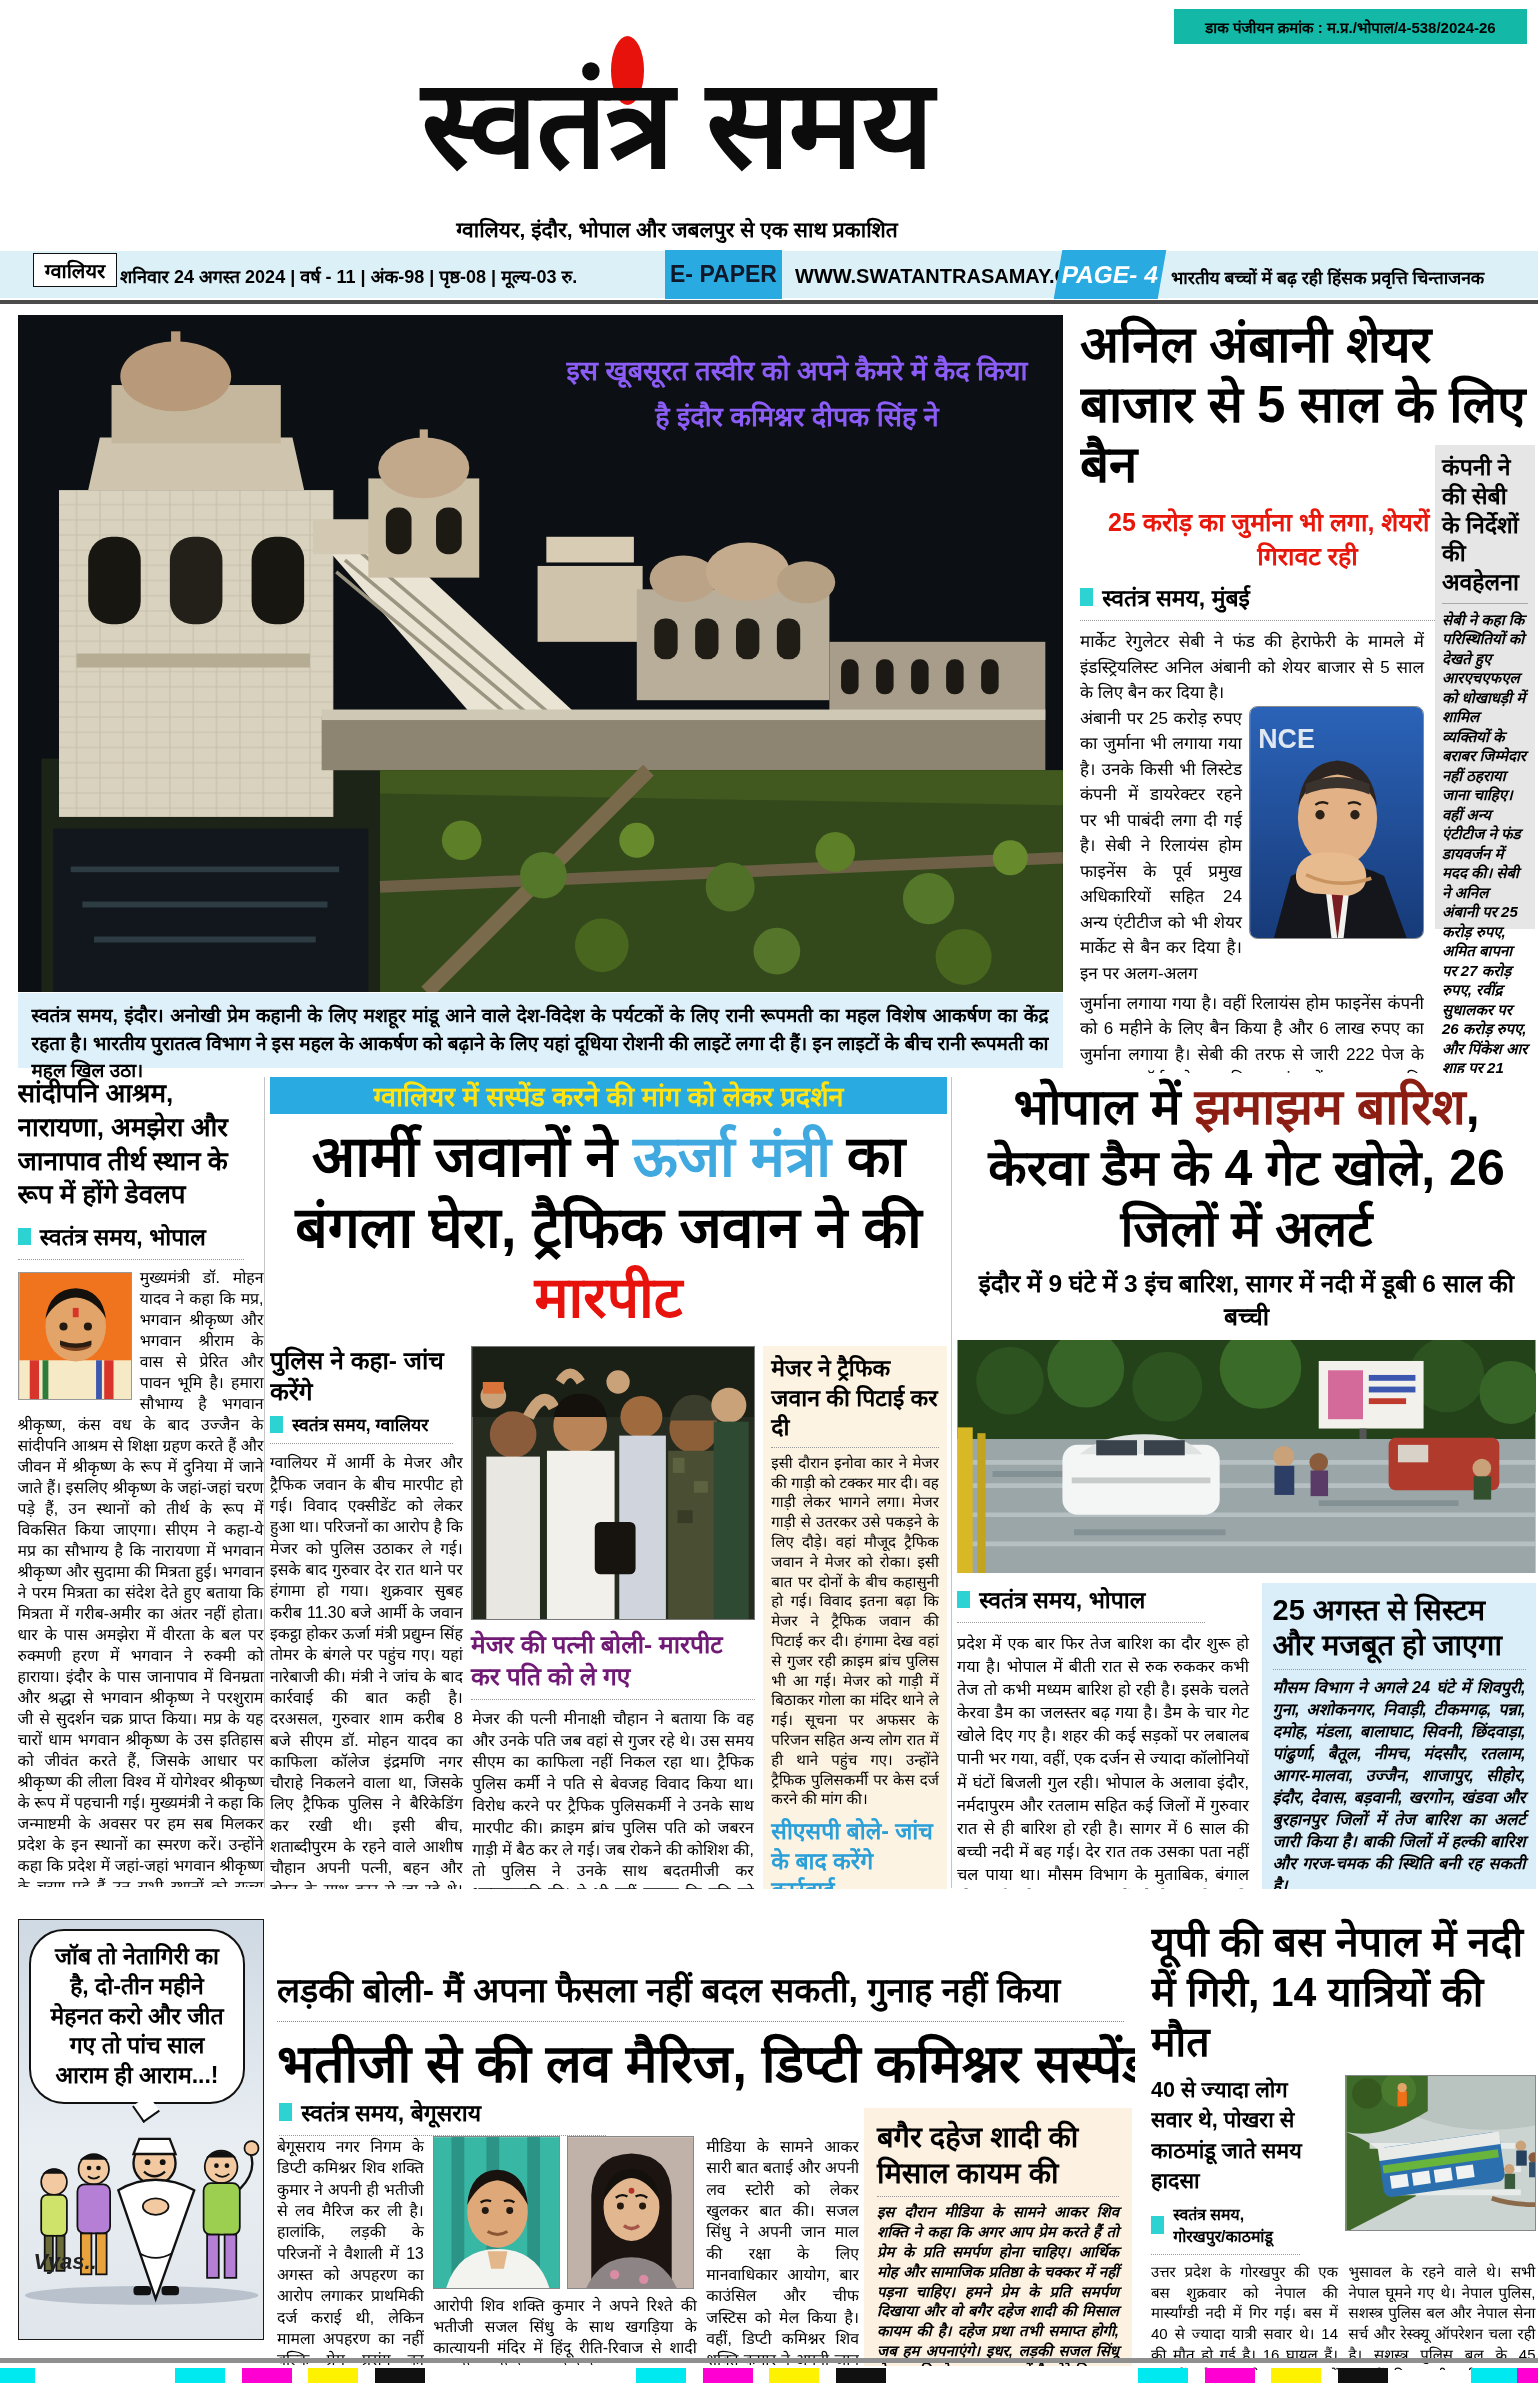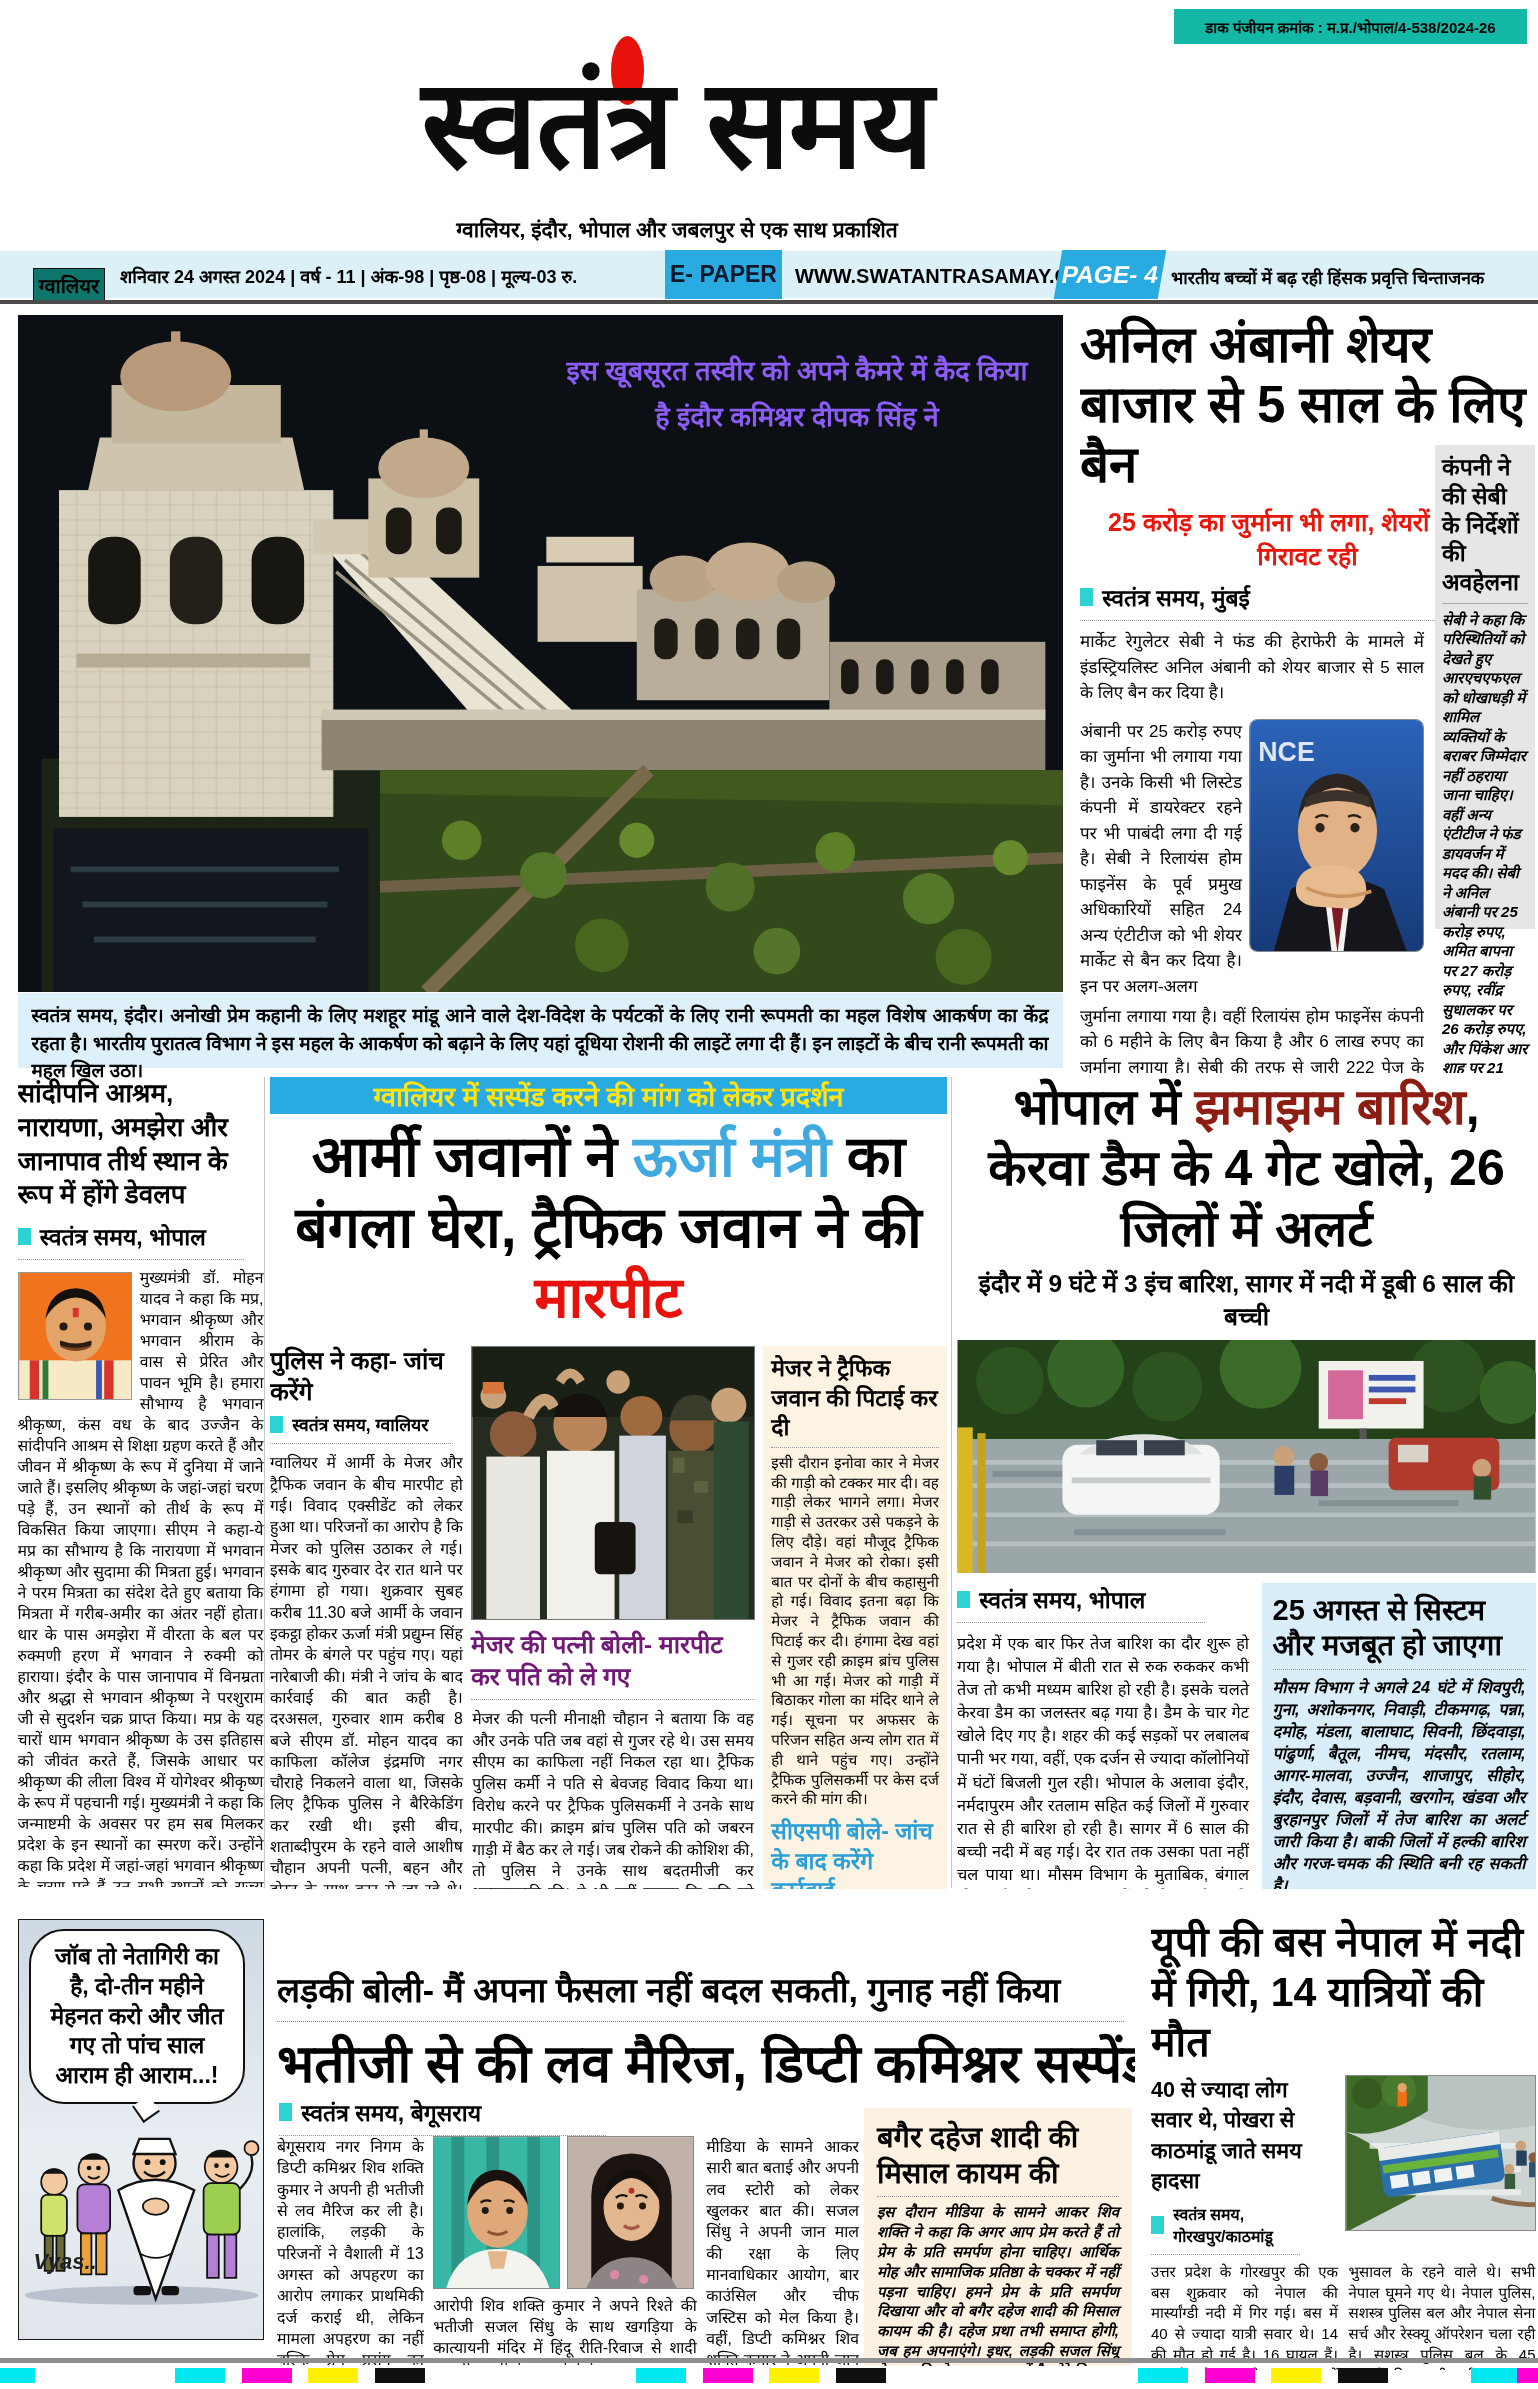--- a/index.html
+++ b/index.html
@@ -7,42 +7,42 @@
   body{font-family:"Liberation Sans","DejaVu Sans",sans-serif}
   .page{position:relative;width:1538px;height:2389px;background:#fff;margin:0 auto;overflow:hidden}
   .abs{position:absolute}
   .just{text-align:justify}
   
   .postal{left:1174px;top:9.3px;width:353px;height:35px;background:#14b8a6;font-size:15px;font-weight:800;display:flex;align-items:center;justify-content:center}
   .mast-dot{left:611px;top:36px;width:33px;height:69px;background:#e8120c;border-radius:50%}
   .mast-title{left:35px;top:56px;width:1284px;text-align:center;font-size:124px;line-height:1.1;font-weight:900;color:#0c0c0c;letter-spacing:-1.2px}
   .tagline{left:35px;top:215px;width:1284px;text-align:center;font-size:21px;font-weight:800}
   .datebar{left:0;top:251px;width:1538px;height:47px;background:#dcf0f8}
-  .edition{left:33px;top:17px;width:72px;height:34px;border:1.8px solid #111;background:#0f766e;font-size:20px;font-weight:800;display:flex;align-items:center;justify-content:center}
+  .edition{left:33px;top:2px;width:84px;height:34px;border:1.8px solid #111;background:#ffffff;font-size:20px;font-weight:800;display:flex;align-items:center;justify-content:center}
   .dateinfo{left:120px;top:13px;font-size:18px;font-weight:800}
   .epaper{left:665px;top:-1.2px;width:117px;height:49px;background:#29abe2;color:#0f172a;font-size:23px;font-weight:800;display:flex;align-items:center;justify-content:center}
   .website{left:795px;top:14px;font-size:20px;font-weight:800}
   .pagebox{left:1058px;top:-1.2px;width:104px;height:49px;background:#29abe2;transform:skewX(-10deg);color:#fff;font-size:24.5px;font-weight:800;display:flex;align-items:center;justify-content:center}
   .datenote{left:1171px;top:14px;font-size:17.5px;font-weight:800}
   .toprule{left:0;top:300px;width:1538px;height:4.1px;background:#4b4b4b}
   
   .leadphoto{left:17.5px;top:315px;width:1045px;height:677px;background:#0b0f13;overflow:hidden}
   .lead-overlay{position:absolute;right:29px;top:33px;width:473px;color:#8b5cf6;font-size:27px;font-weight:700;text-align:center;line-height:1.72}
   .leadcaption{left:17.5px;top:993px;width:1045px;height:75px;background:#def1fa;padding:9.3px 14px;font-size:19px;font-weight:700;line-height:1.45;text-align:justify}
   
   .byline{display:flex;align-items:center;gap:9.3px;border-bottom:1.8px dotted #9a9a9a;padding-bottom:7px}
   .bl-sq{width:13px;height:17.5px;background:#2dd3d3;flex:0 0 auto}
   .bl-t{font-size:23px;font-weight:800}
   
   .ambani{left:1080px;top:315px;width:455px;height:758px;overflow:hidden}
   .amb-h{font-size:51px;line-height:1.18;font-weight:900}
   .amb-sub{margin-top:8.2px;color:#e8170c;font-size:25px;font-weight:800;text-align:center}
   .amb-byline{margin-top:9.3px;width:92%}
   .amb-bodywrap{margin-top:8.2px;width:344px;font-size:17px;line-height:1.5}
-  .amb-row{display:flex;gap:7px;margin-top:13px}
+  .amb-row{display:flex;gap:7px;margin-top:0}
   .amb-colt{width:162px}
   .amb-photo{width:175px;height:233px;flex:0 0 auto;border:0.6px solid #888;border-radius:8.2px;overflow:hidden}
   .amb-p3{margin-top:4.7px;height:88px;overflow:hidden}
   .sebibox{position:absolute;left:355px;top:130px;width:100px;height:484px;background:#e6e6e6;padding:8.2px 7px}
   .sebi-h{font-size:23px;line-height:1.25;font-weight:900;border-bottom:1.8px solid #aaa;padding-bottom:5.8px}
   .sebi-b{margin-top:5.8px;font-size:15px;line-height:1.3;font-style:italic;font-weight:600}
   
   .tirth{left:17.5px;top:1077px;width:246px;height:810px;overflow:hidden}
   .tirth-h{font-size:26px;line-height:1.3;font-weight:900}
   .tirth-body{margin-top:7px;font-size:15.8px;line-height:1.33;text-align:justify}

